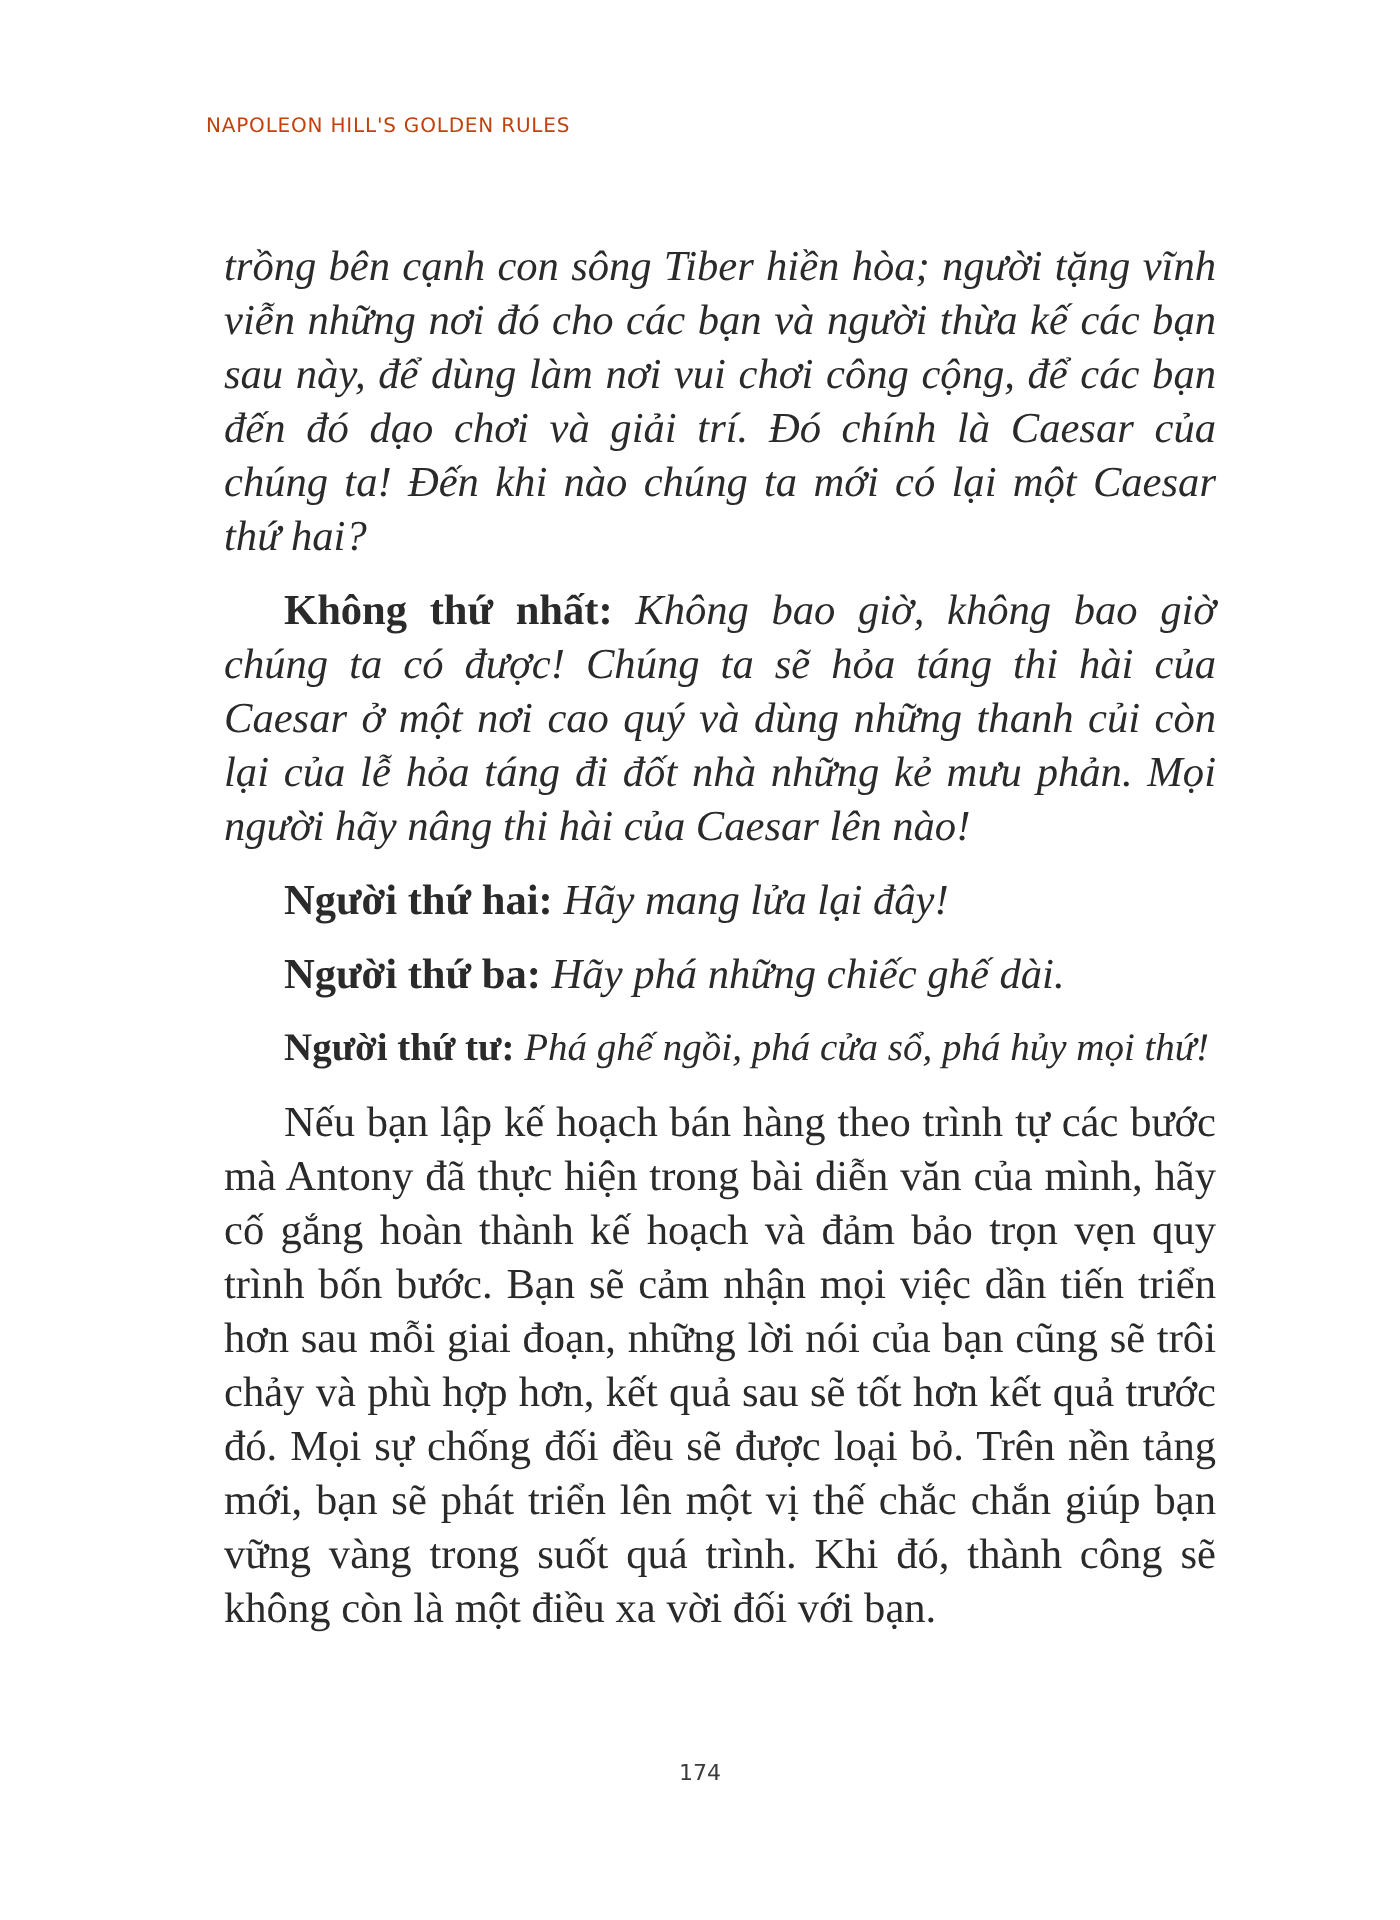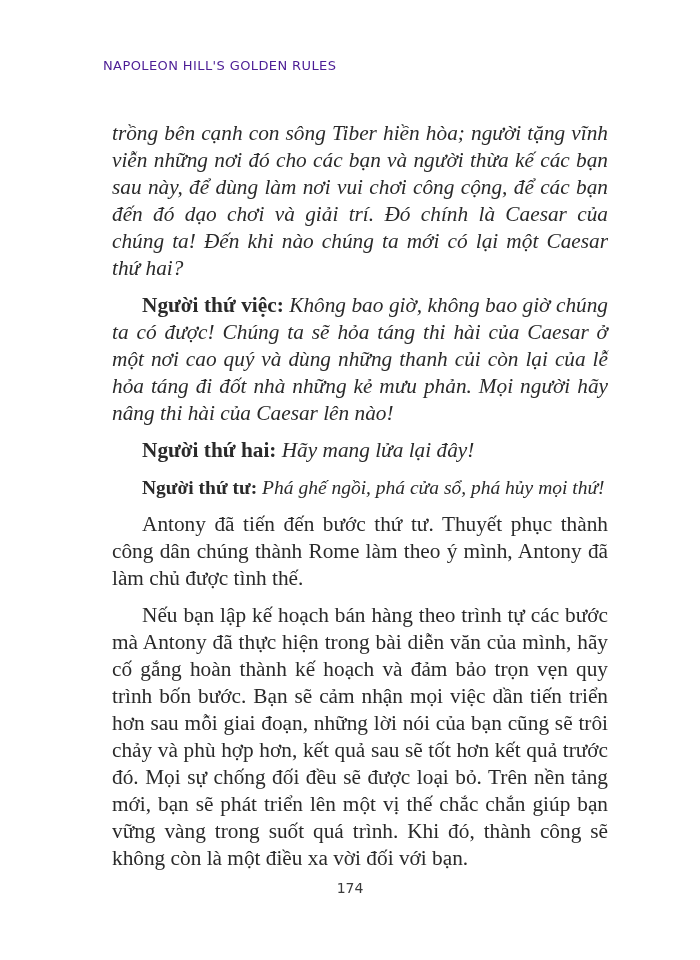--- a/index.html
+++ b/index.html
@@ -12,23 +12,23 @@
       height: 960px;
       position: relative;
       overflow: hidden;
       color: #2b2b2b;
     }
     .running-header {
       position: absolute;
       left: 103px;
       top: 58px;
       font-family: "DejaVu Sans", sans-serif;
-      font-size: 13px;
+      font-size: 10px;
       letter-spacing: 0.4px;
-      color: #4c1d95;
+      color: #c2410c;
       white-space: nowrap;
     }
     .body-text {
       position: absolute;
       left: 112px;
       top: 120px;
       width: 496px;
       font-family: "Liberation Serif", serif;
       font-size: 21.3px;
       line-height: 27px;
@@ -65,46 +65,49 @@
       font-size: 19.5px;
       text-align: right;
     }
     .page-number {
       position: absolute;
       left: 0;
       width: 700px;
       top: 880px;
       text-align: center;
       font-family: "DejaVu Sans", sans-serif;
-      font-size: 14px;
+      font-size: 11px;
       color: #3a3a3a;
     }
   </style>
 </head>
 <body>
 
 <div class="running-header">NAPOLEON HILL'S GOLDEN RULES</div>
 
 <div class="body-text">
   <p class="para italic">trồng bên cạnh con sông Tiber hiền hòa; người tặng vĩnh viễn những nơi đó cho các bạn và người thừa kế các bạn sau này, để dùng làm nơi vui chơi công cộng, để các bạn đến đó dạo chơi và giải trí. Đó chính là Caesar của chúng ta! Đến khi nào chúng ta mới có lại một Caesar thứ hai?</p>
 
   <p class="dialogue">
-    <span class="speaker">Người thứ việc:</span>
+    <span class="speaker">Không thứ nhất:</span>
     <span class="speech">Không bao giờ, không bao giờ chúng ta có được! Chúng ta sẽ hỏa táng thi hài của Caesar ở một nơi cao quý và dùng những thanh củi còn lại của lễ hỏa táng đi đốt nhà những kẻ mưu phản. Mọi người hãy nâng thi hài của Caesar lên nào!</span>
   </p>
 
   <p class="dialogue short">
     <span class="speaker">Người thứ hai:</span>
     <span class="speech">Hãy mang lửa lại đây!</span>
   </p>
 
+  <p class="dialogue short">
+    <span class="speaker">Người thứ ba:</span>
+    <span class="speech">Hãy phá những chiếc ghế dài.</span>
+  </p>
 
   <p class="dialogue small">
     <span class="speaker">Người thứ tư:</span>
     <span class="speech">Phá ghế ngồi, phá cửa sổ, phá hủy mọi thứ!</span>
   </p>
 
-  <p class="para indent">Antony đã tiến đến bước thứ tư. Thuyết phục thành công dân chúng thành Rome làm theo ý mình, Antony đã làm chủ được tình thế.</p>
 
   <p class="para indent">Nếu bạn lập kế hoạch bán hàng theo trình tự các bước mà Antony đã thực hiện trong bài diễn văn của mình, hãy cố gắng hoàn thành kế hoạch và đảm bảo trọn vẹn quy trình bốn bước. Bạn sẽ cảm nhận mọi việc dần tiến triển hơn sau mỗi giai đoạn, những lời nói của bạn cũng sẽ trôi chảy và phù hợp hơn, kết quả sau sẽ tốt hơn kết quả trước đó. Mọi sự chống đối đều sẽ được loại bỏ. Trên nền tảng mới, bạn sẽ phát triển lên một vị thế chắc chắn giúp bạn vững vàng trong suốt quá trình. Khi đó, thành công sẽ không còn là một điều xa vời đối với bạn.</p>
 </div>
 
 <div class="page-number">174</div>
 
 </body></html>

